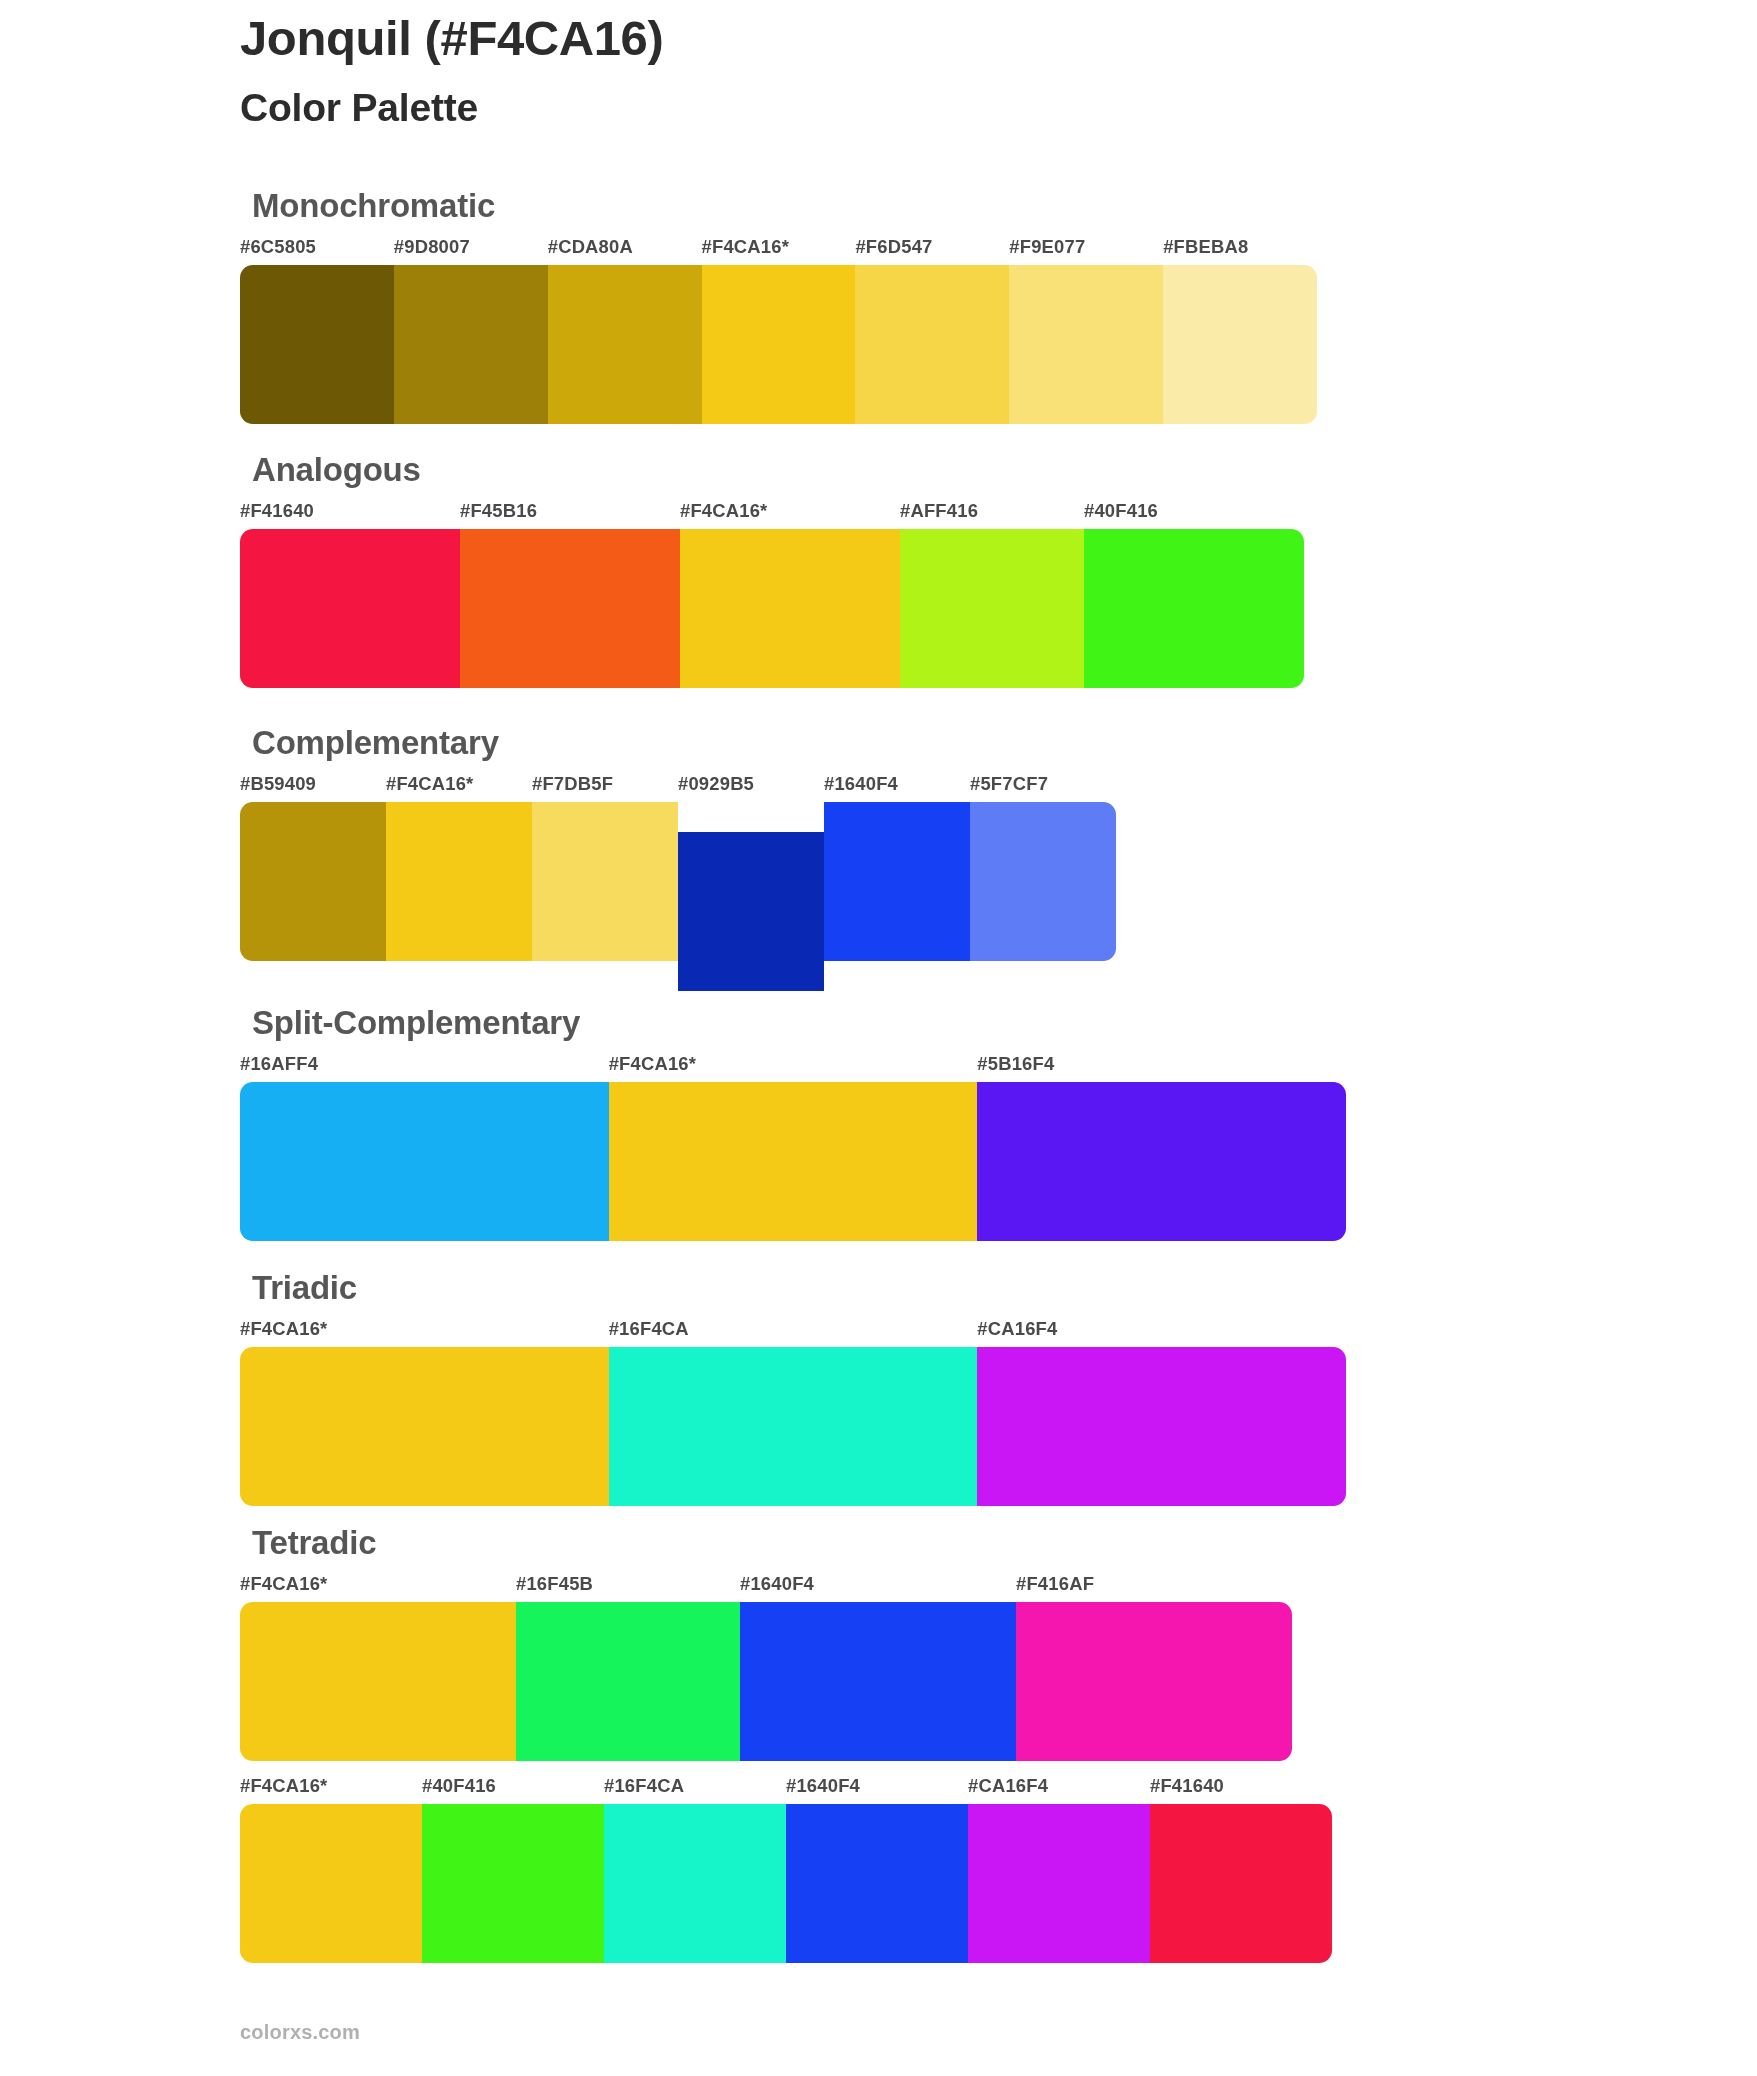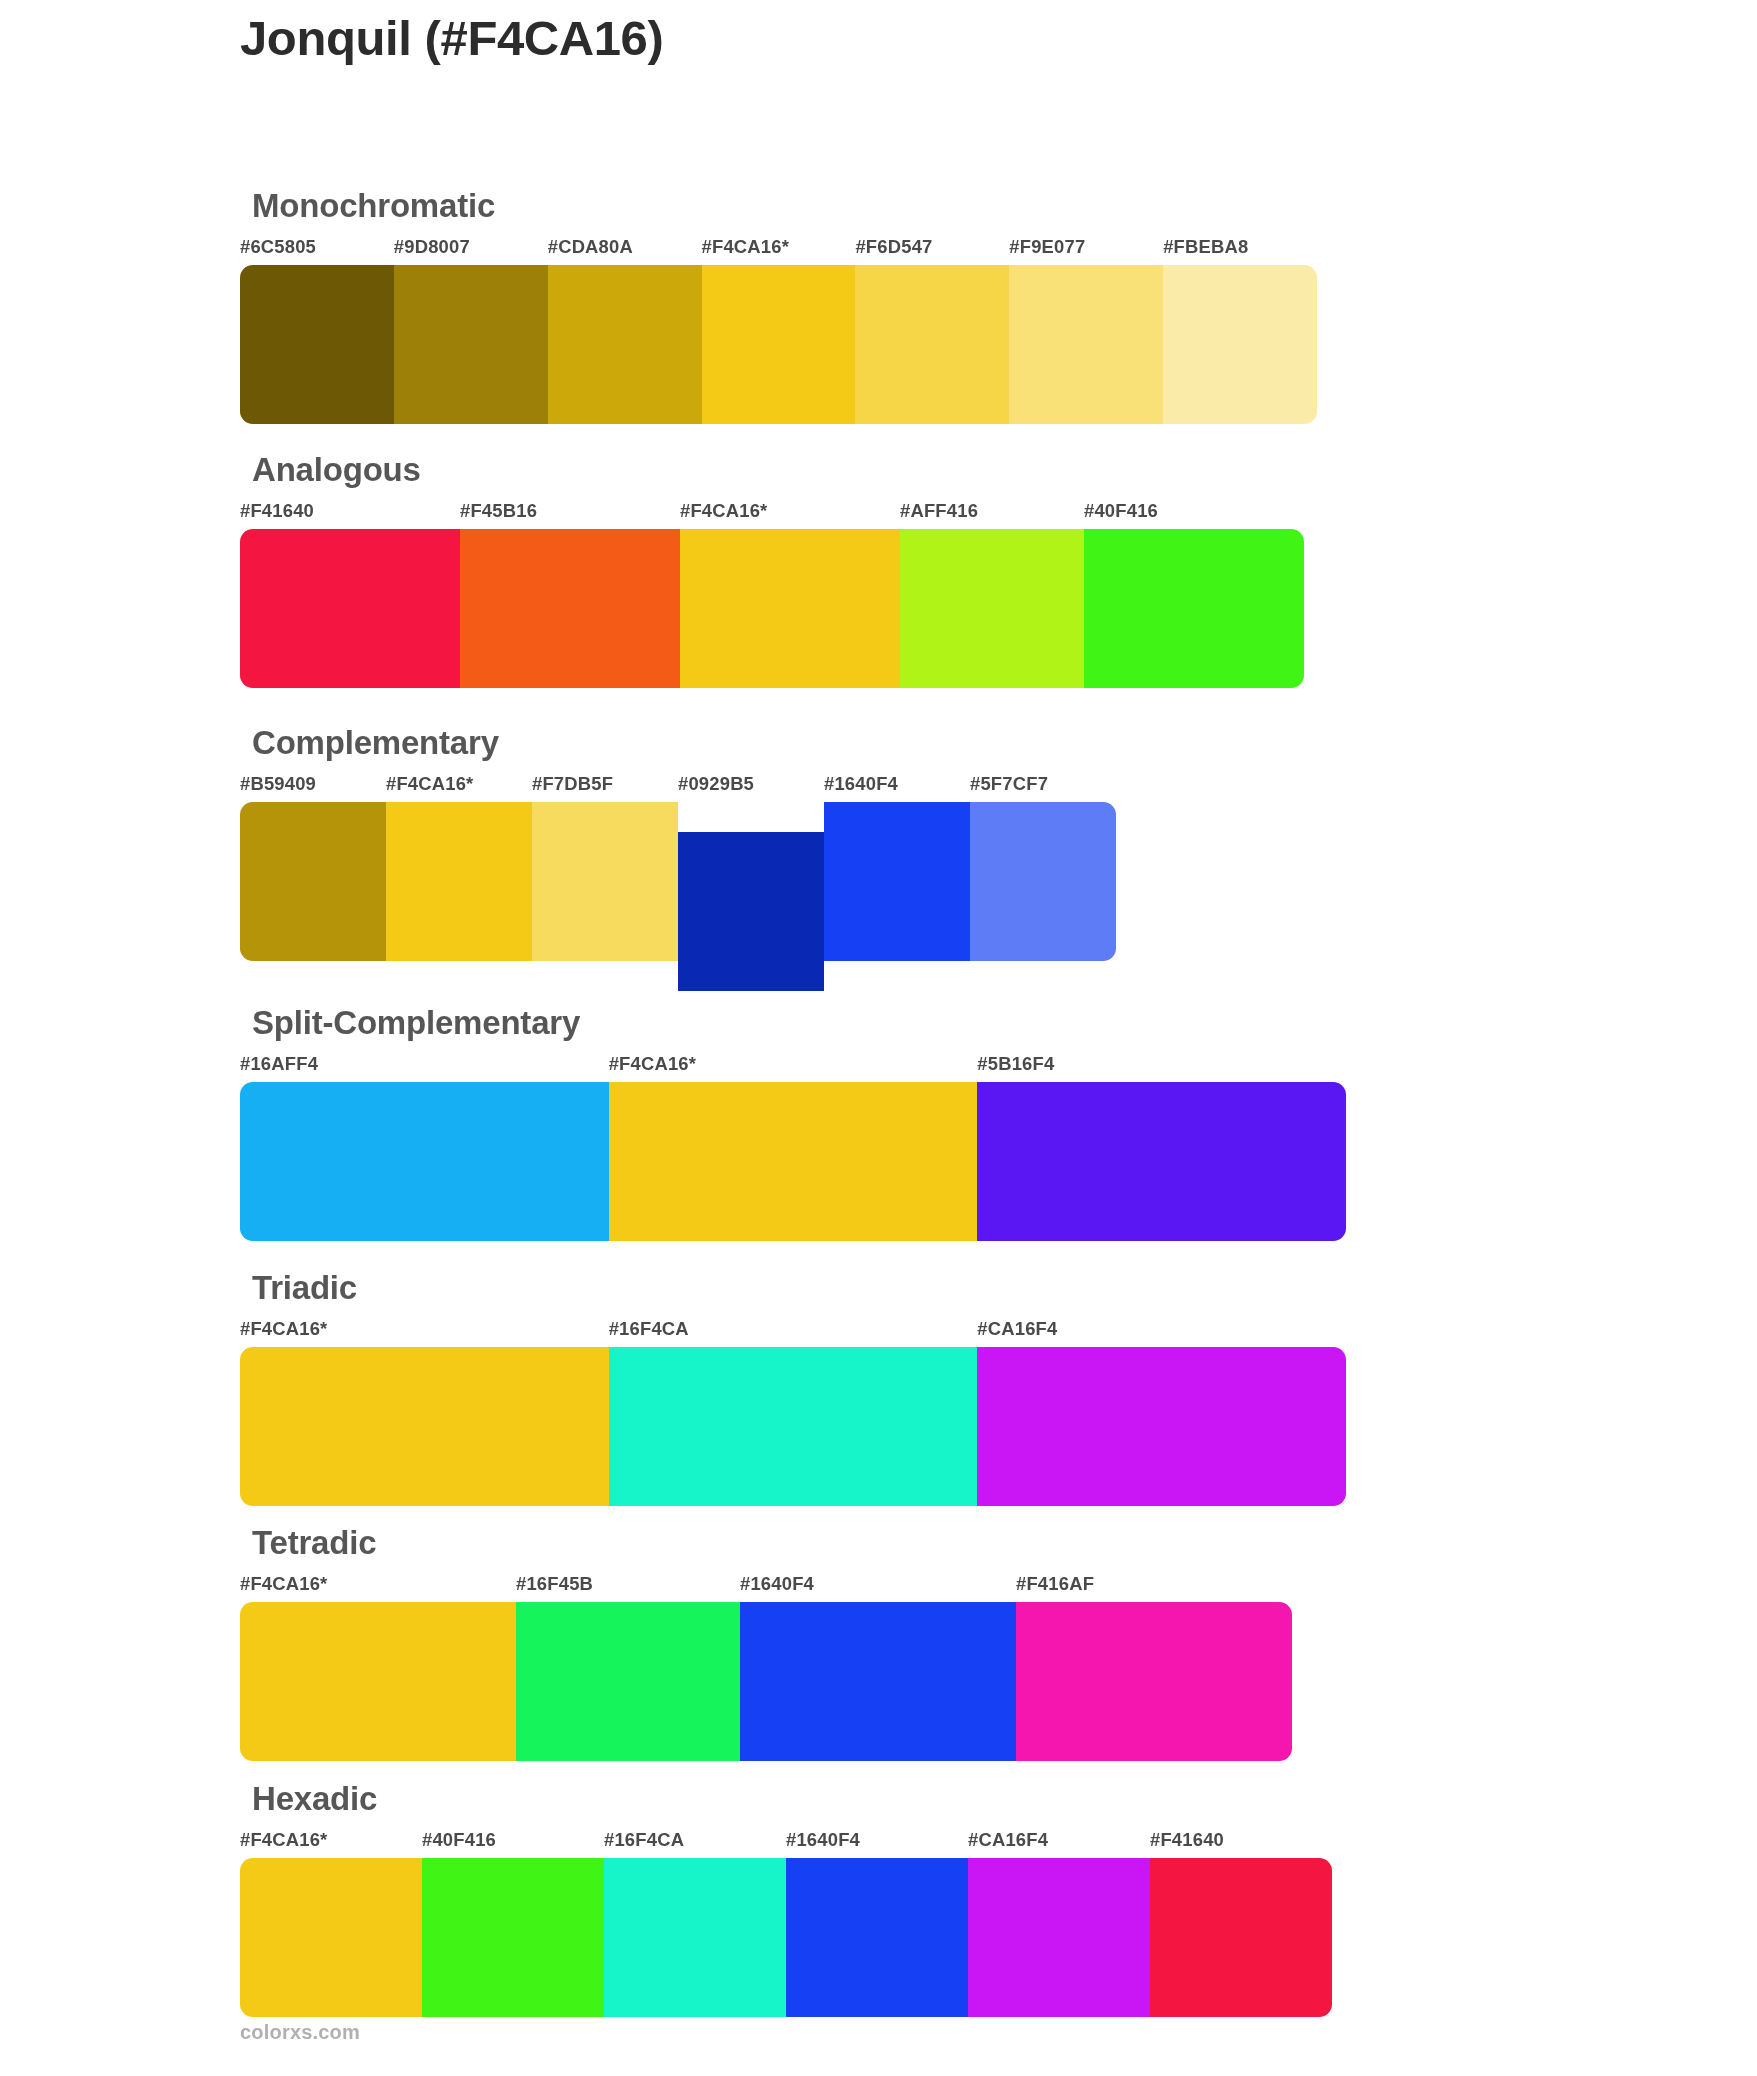--- a/index.html
+++ b/index.html
@@ -110,20 +110,21 @@
     letter-spacing: 0.2px;
   }
 </style>
 </head>
 <body>
 
 <div class="page">
 
   <div class="header">
     <h1 class="title">Jonquil (#F4CA16)</h1>
+    <h2 class="subtitle">Color Palette</h2>
   </div>
 
   <div class="sections" id="sections-root">
       <div class="section" style="top: 177px; width: 1077px;">
         <div class="section-heading">Monochromatic</div>
         <div class="swatch-row" style="width: 1077px;">
           <div class="swatch" style="width: 154px;">
             <div class="swatch-label">#6C5805</div>
             <div class="swatch-chip" style="background-color: rgb(108, 88, 5);"></div>
           </div>
@@ -256,21 +257,20 @@
             <div class="swatch-label">#1640F4</div>
             <div class="swatch-chip" style="background-color: rgb(22, 64, 244);"></div>
           </div>
           <div class="swatch" style="width: 276px;">
             <div class="swatch-label">#F416AF</div>
             <div class="swatch-chip" style="background-color: rgb(244, 22, 175);"></div>
           </div>
         </div>
       </div>
       <div class="section" style="top: 1770px; width: 1094px;">
-        <div class="section-heading">Hexadic</div>
         <div class="swatch-row" style="width: 1094px;">
           <div class="swatch" style="width: 182px;">
             <div class="swatch-label">#F4CA16*</div>
             <div class="swatch-chip" style="background-color: rgb(244, 202, 22);"></div>
           </div>
           <div class="swatch" style="width: 182px;">
             <div class="swatch-label">#40F416</div>
             <div class="swatch-chip" style="background-color: rgb(64, 244, 22);"></div>
           </div>
           <div class="swatch" style="width: 182px;">

